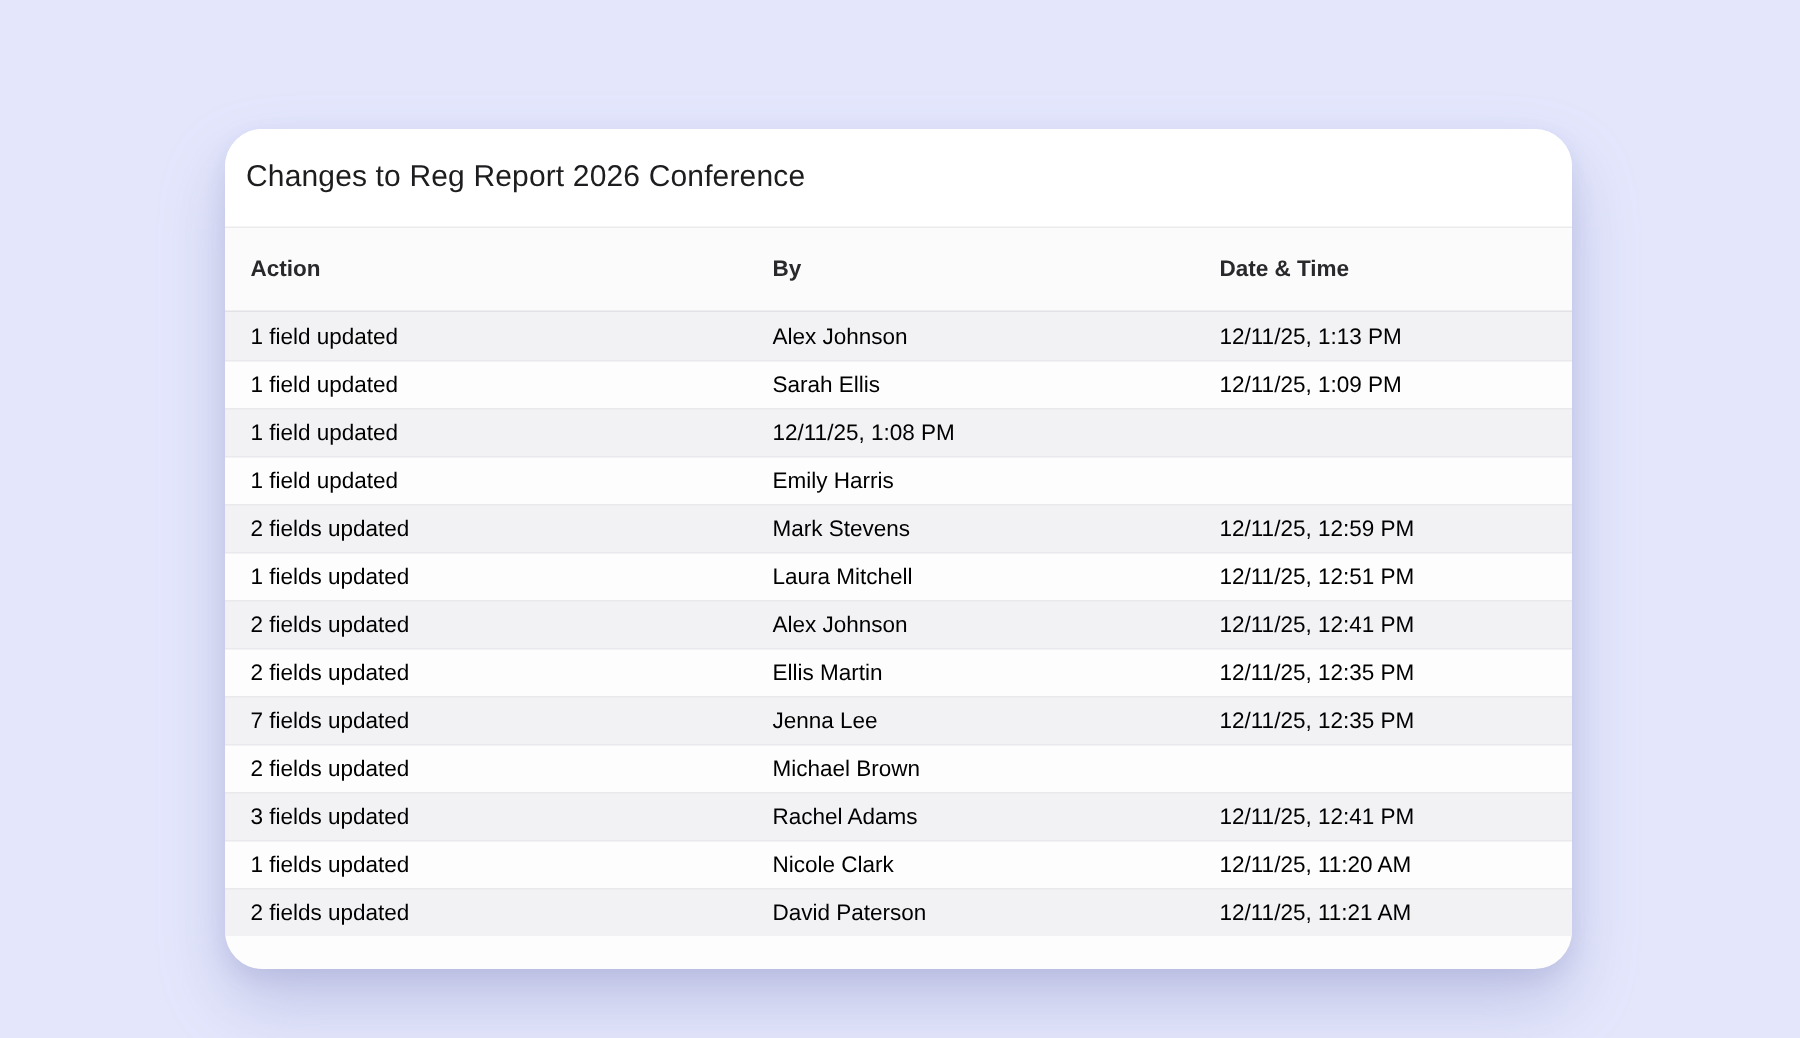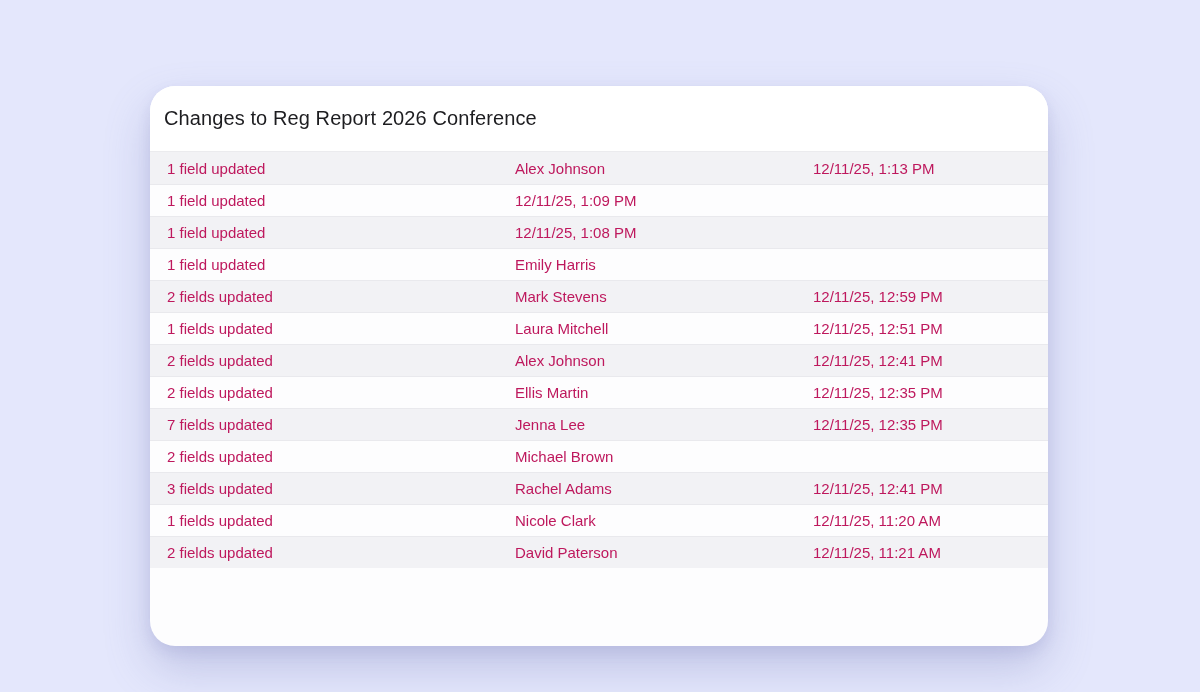--- a/index.html
+++ b/index.html
@@ -47,48 +47,54 @@
     color: #29292c;
   }
   .tbody { width: 100%; }
   .row {
     display: grid;
     grid-template-columns: 348px 298px 1fr;
     align-items: center;
     height: 32px;
     padding-left: 17px;
     font-size: 15px;
-    color: #be185d;
+    color: #000000;
     background: #fdfdfe;
     border-top: 1px solid #e9e9ed;
   }
   .row:first-child { border-top: none; }
   .row:nth-child(odd) { background: var(--stripe-bg, #f2f2f5); }
   .cell {
     overflow: hidden;
     white-space: nowrap;
     padding-right: 10px;
   }
 </style>
 </head>
 <body>
 
 <div class="card">
   <div class="card-header">
     <div class="card-title">Changes to Reg Report 2026 Conference</div>
   </div>
   <div class="table">
+    <div class="thead">
+        <div class="cell">Action</div>
+        <div class="cell">By</div>
+        <div class="cell">Date &amp; Time</div>
+      </div>
     <div class="tbody">
         <div class="row">
           <div class="cell">1 field updated</div>
           <div class="cell">Alex Johnson</div>
           <div class="cell">12/11/25, 1:13 PM</div>
         </div>
         <div class="row">
           <div class="cell">1 field updated</div>
+          <div class="cell">Sarah Ellis</div>
           <div class="cell">12/11/25, 1:09 PM</div>
         </div>
         <div class="row">
           <div class="cell">1 field updated</div>
           <div class="cell">12/11/25, 1:08 PM</div>
         </div>
         <div class="row">
           <div class="cell">1 field updated</div>
           <div class="cell">Emily Harris</div>
         </div>

